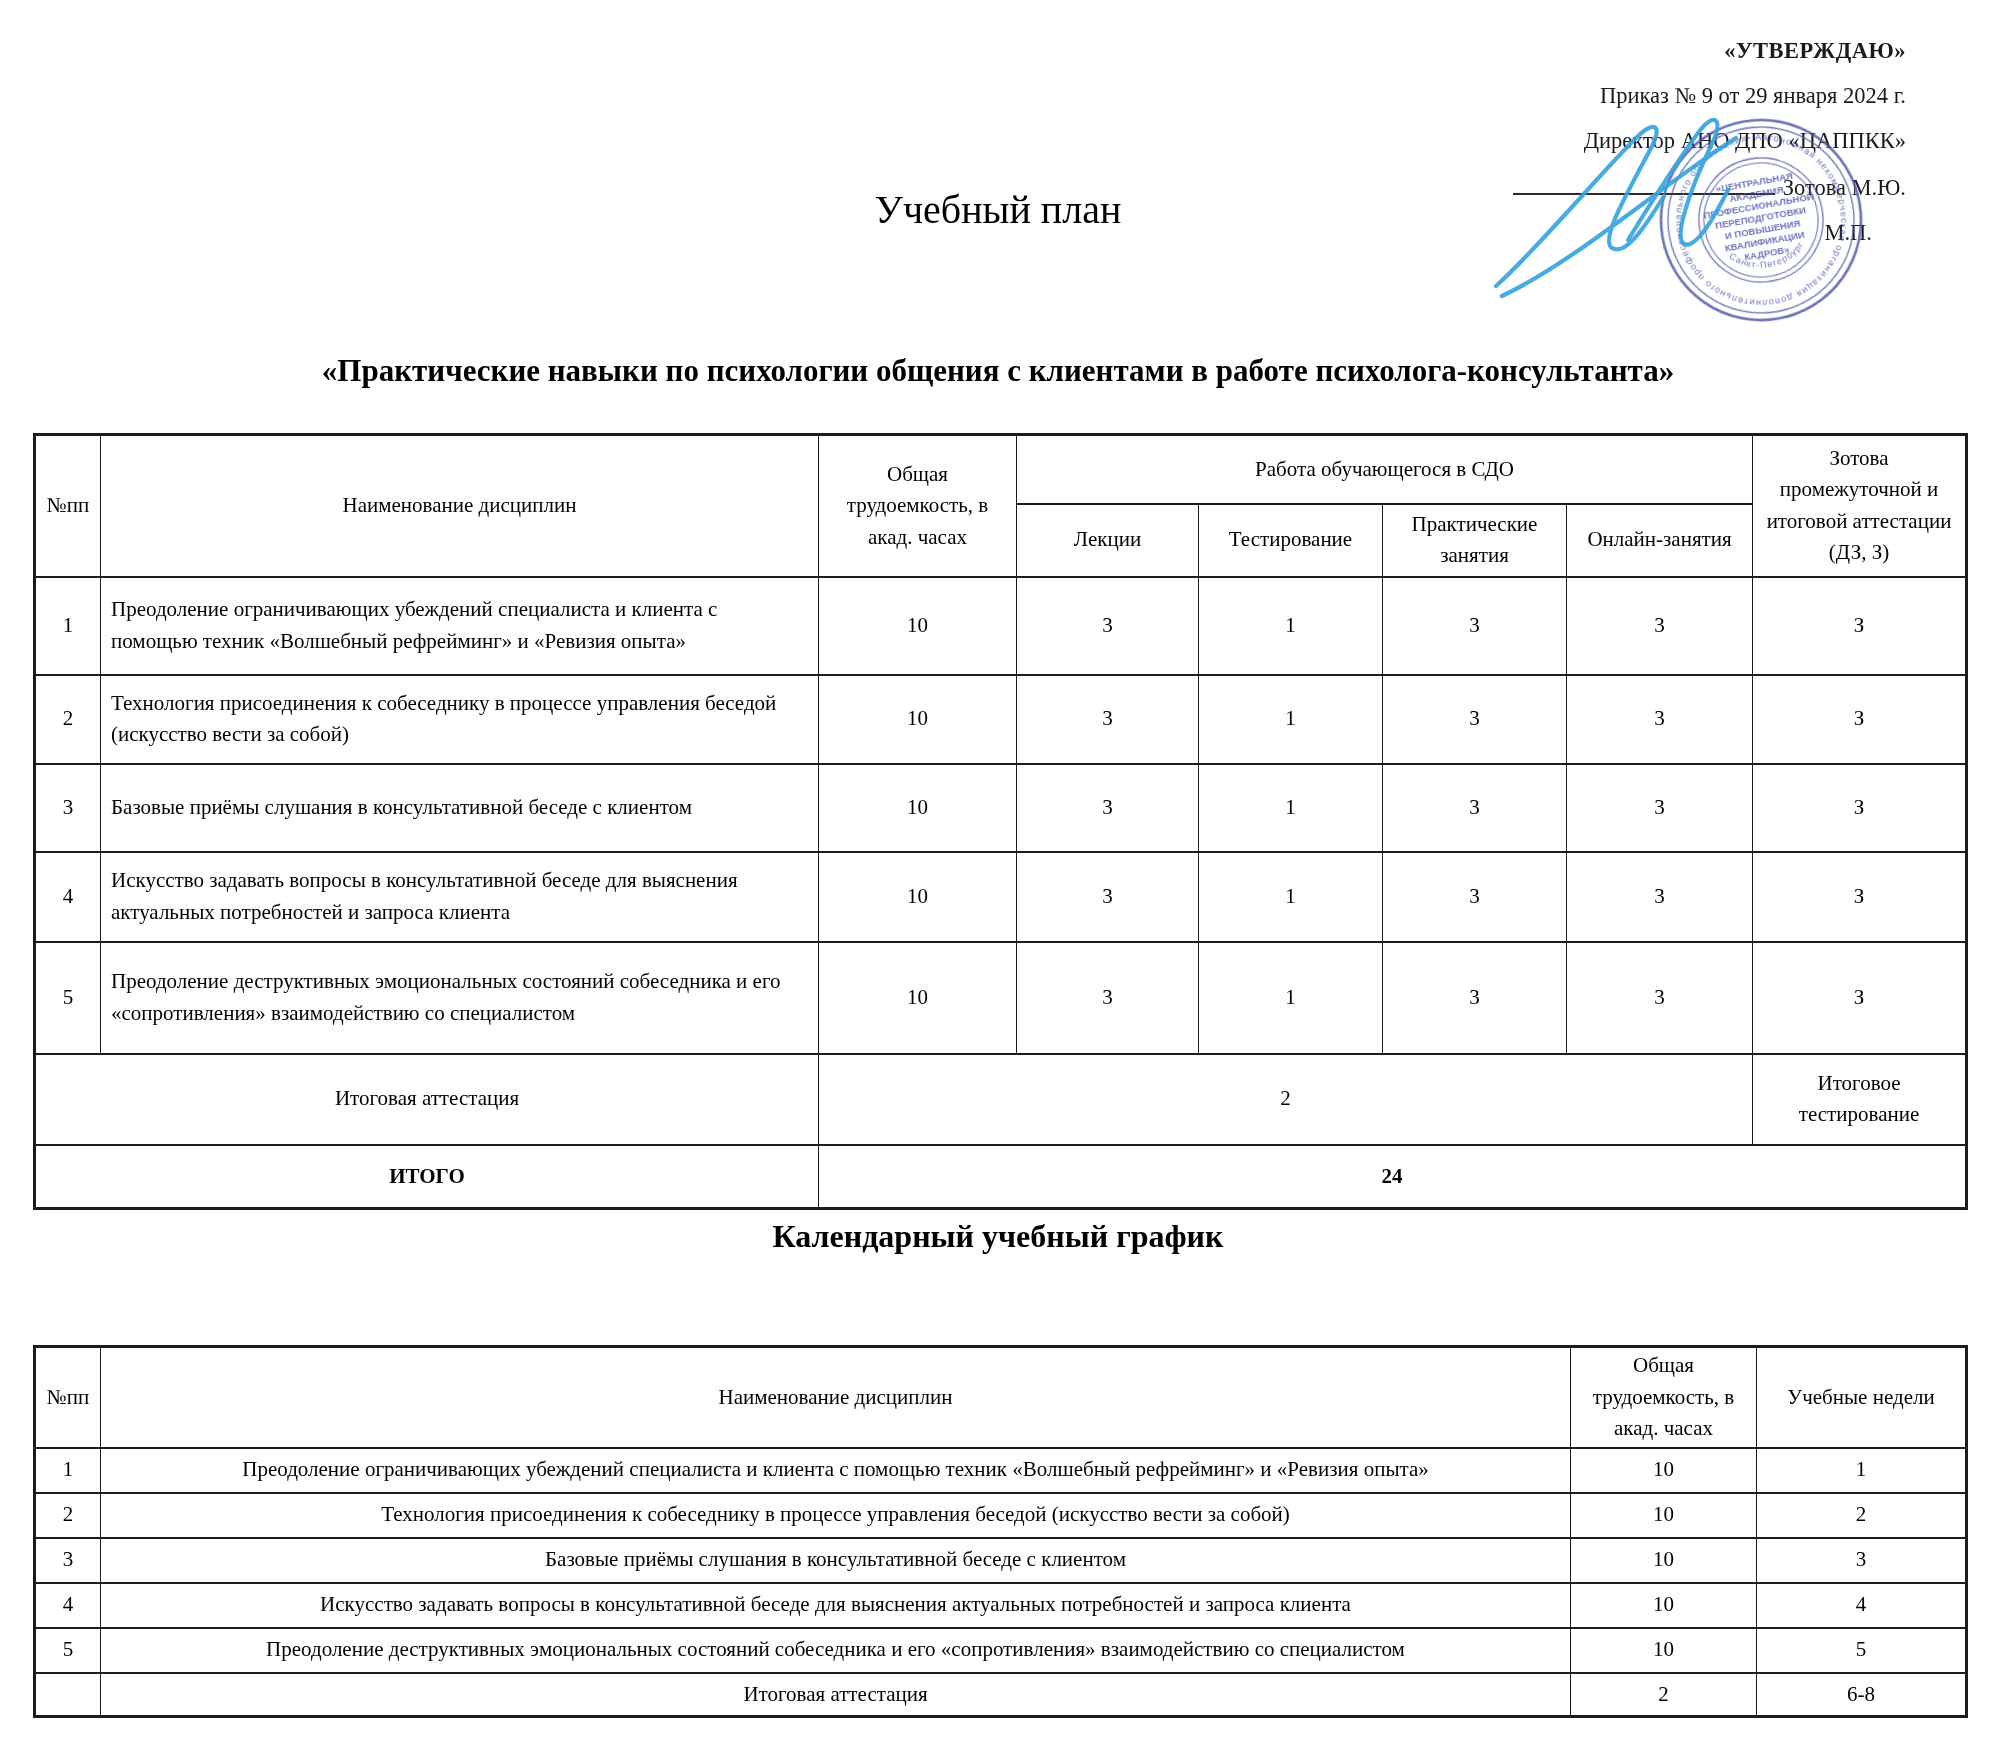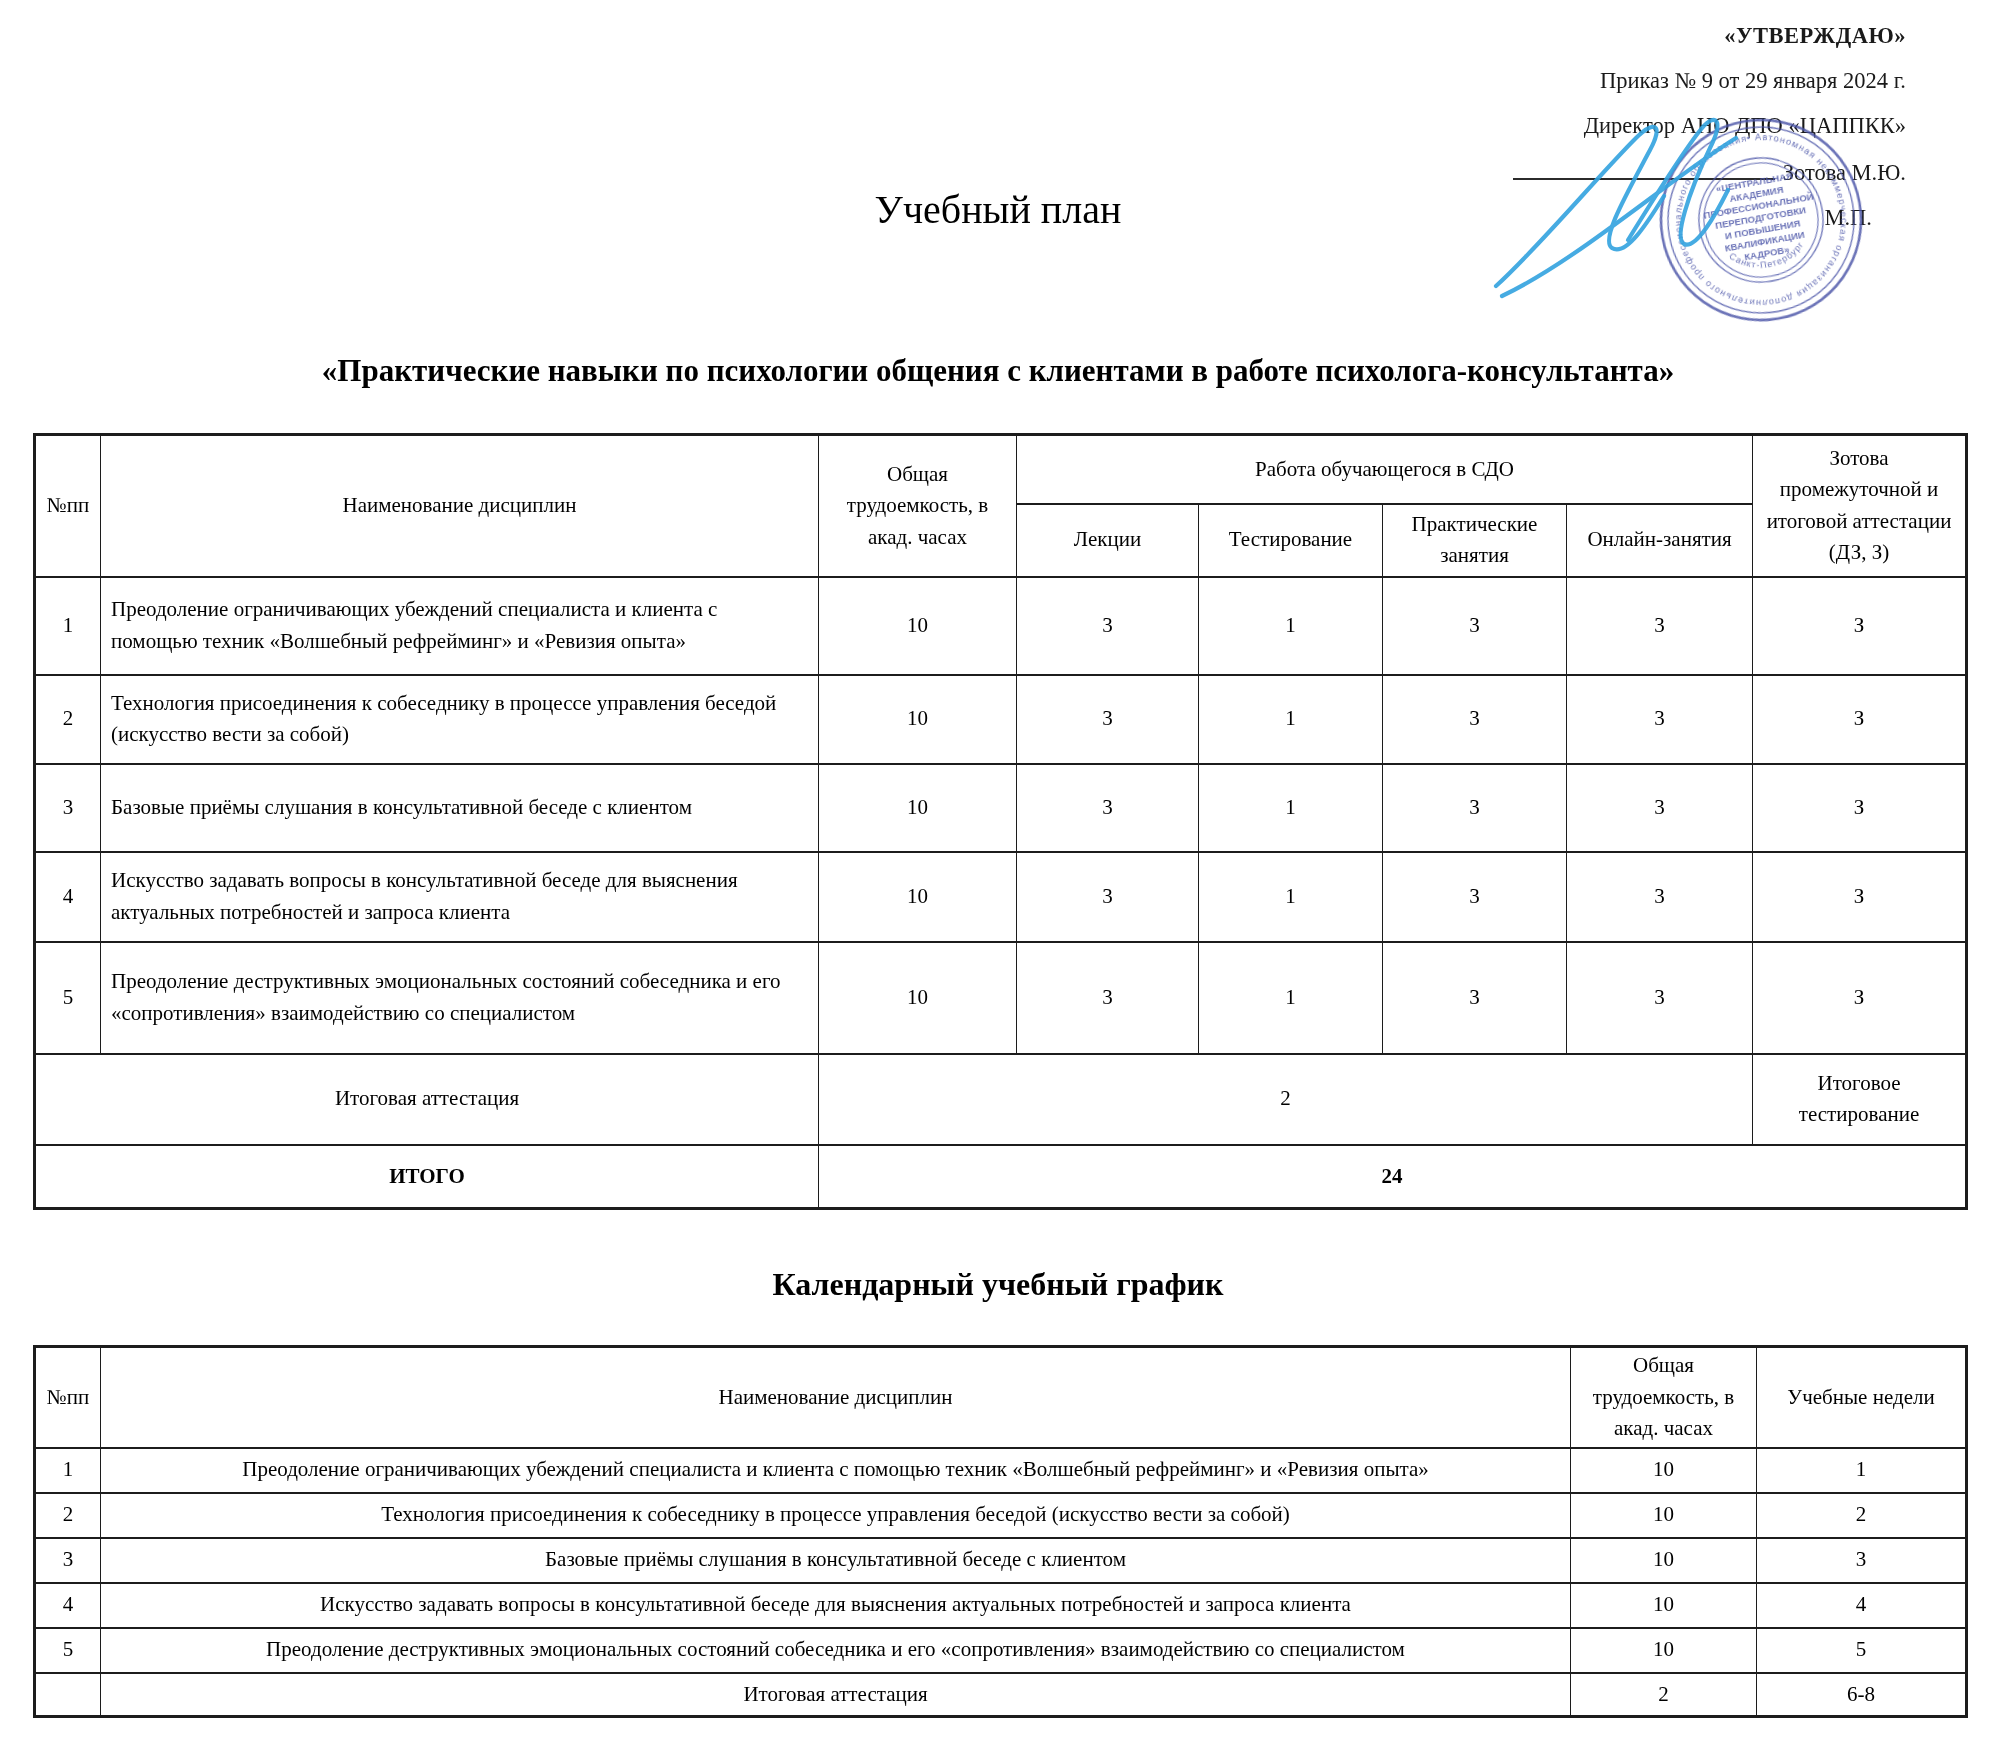--- a/index.html
+++ b/index.html
@@ -12,37 +12,37 @@
     color:#000;
     overflow:hidden;
   }
 
   
   .approval {
     position:absolute; top:22px; right:90px;
     text-align:right; font-size:22.5px; line-height:1.25;
     color:#1a1a1a; z-index:2;
   }
-  .approval .line { margin-bottom:17px; white-space:nowrap; }
+  .approval .line { margin-bottom:17px; white-space:nowrap;margin-top:15px; }
   .approval .approve { font-weight:bold; letter-spacing:.5px; }
   .sig-line {
     display:inline-block; width:262px; height:1em;
     border-bottom:2px solid #2b2b2b; margin-right:8px;
     vertical-align:baseline;
   }
   .mp { padding-right:34px; }
 
   
   .stamp-wrap { position:absolute; left:1478px; top:90px; width:455px; height:258px; z-index:5; pointer-events:none; }
 
   
   .title    { position:absolute; top:186px;  left:0; width:100%; text-align:center; font-size:40px; font-weight:normal; }
   .subtitle { position:absolute; top:250px;  left:0; width:100%; text-align:center; font-size:26px; }
   .program  { position:absolute; top:343px;  left:0; width:100%; text-align:center; font-size:31px; font-weight:bold;margin-top:10px; }
-  .section2-title { position:absolute; top:1266px; left:0; width:100%; text-align:center; font-size:32px; font-weight:bold; }
+  .section2-title { position:absolute; top:1218px; left:0; width:100%; text-align:center; font-size:32px; font-weight:bold; }
 
   
   table.doc-table {
     position:absolute; left:33px; width:1932px;
     border-collapse:collapse; table-layout:fixed;
     border:3px solid #1c1c1c;
     font-size:21px;
   }
   .t1 { top:433px; }
   .t2 { top:1345px; }

